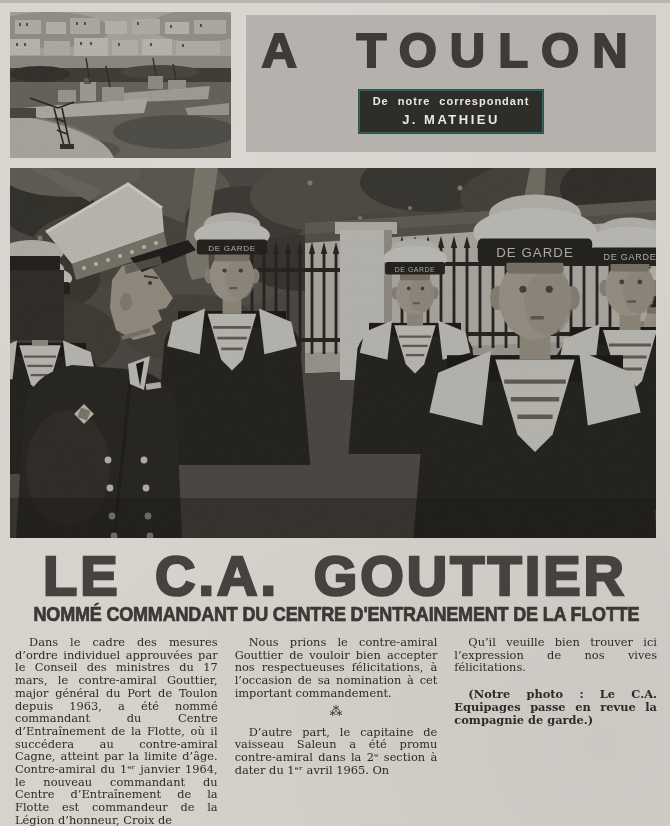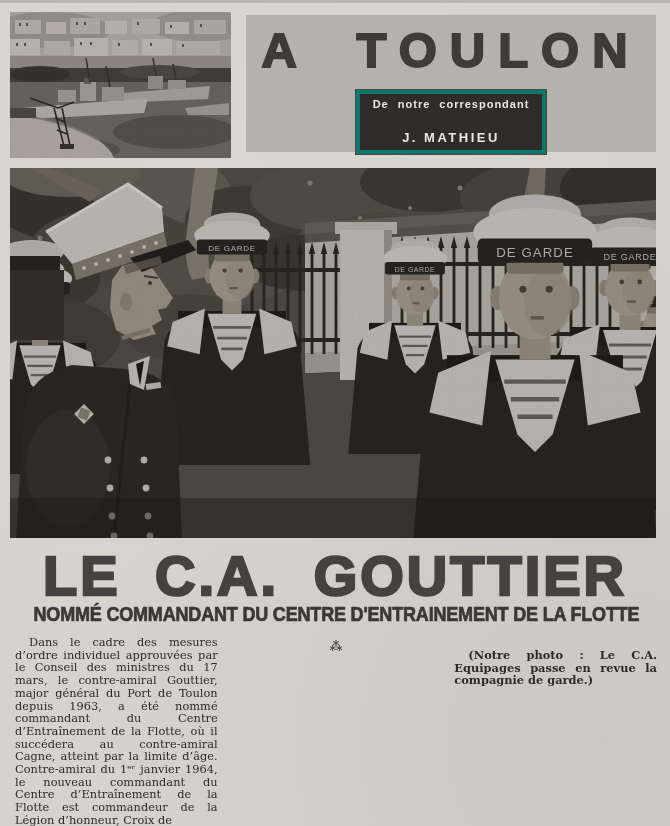--- a/index.html
+++ b/index.html
@@ -16,25 +16,25 @@
   .masthead{position:absolute;left:246px;top:15px;width:410px;height:137px;background:#b5b2ad;}
   .mh-title{
     margin-top:11px;text-align:center;
     font-weight:700;font-size:49px;line-height:1;
     color:#3e3c38;-webkit-text-stroke:2px #3e3c38;
     letter-spacing:13px;word-spacing:22px;white-space:nowrap;
   }
   .corr-box{
     margin:15px auto 0;width:max-content;text-align:center;
     background:#2f2d29;color:#eae8e3;
-    border:4px solid #0f766e;outline:1px solid #4a4742;
+    border:1px solid #0f766e;outline:1px solid #4a4742;
     padding:4px 13px 5px;
   }
   .corr-l1{font-size:11px;font-weight:700;letter-spacing:1px;word-spacing:5px;}
-  .corr-l2{font-size:13px;font-weight:700;letter-spacing:2.5px;margin-top:20px;}
+  .corr-l2{font-size:13px;font-weight:700;letter-spacing:2.5px;margin-top:5px;}
   .main-photo{position:absolute;left:10px;top:168px;width:646px;height:370px;}
   .title{
     position:absolute;top:548px;left:0;width:670px;margin:0;text-align:center;
     font-weight:700;font-size:56px;line-height:1;color:#454340;
     -webkit-text-stroke:2.5px #454340;letter-spacing:3px;word-spacing:16px;white-space:nowrap;
   }
   .subtitle{
     position:absolute;top:602px;left:0;width:670px;margin:0;text-align:center;
     font-weight:700;font-size:20px;line-height:1.2;color:#3b3935;
     -webkit-text-stroke:.7px #3b3935;letter-spacing:-.2px;white-space:nowrap;
@@ -341,20 +341,23 @@
   </div>
 
   <h1 class="title">LE C.A. GOUTTIER</h1>
   <h2 class="subtitle">NOMMÉ COMMANDANT DU CENTRE D'ENTRAINEMENT DE LA FLOTTE</h2>
 
   <div class="cols">
     <div class="col">
       <p class="indent">Dans le cadre des mesures d’ordre individuel approuvées par le Conseil des ministres du 17 mars, le contre-amiral Gouttier, major général du Port de Toulon depuis 1963, a été nommé commandant du Centre d’Entraînement de la Flotte, où il succédera au contre-amiral Cagne, atteint par la limite d’âge. Contre-amiral du 1ᵉʳ janvier 1964, le nouveau commandant du Centre d’Entraînement de la Flotte est commandeur de la Légion d’honneur, Croix de</p>
     </div>
     <div class="col">
+      <p class="indent">Nous prions le contre-amiral Gouttier de vouloir bien accepter nos respectueuses félicitations, à l’occasion de sa nomination à cet important commandement.</p>
       <p class="sep">⁂</p>
+      <p class="indent">D’autre part, le capitaine de vaisseau Saleun a été promu contre-amiral dans la 2ᵉ section à dater du 1ᵉʳ avril 1965. On</p>
     </div>
     <div class="col">
+      <p class="indent">Qu’il veuille bien trouver ici l’expression de nos vives félicitations.</p>
       <p class="indent note">(Notre photo : Le C.A. Equipages passe en revue la compagnie de garde.)</p>
     </div>
   </div>
 
 </div>
 
 </body></html>

